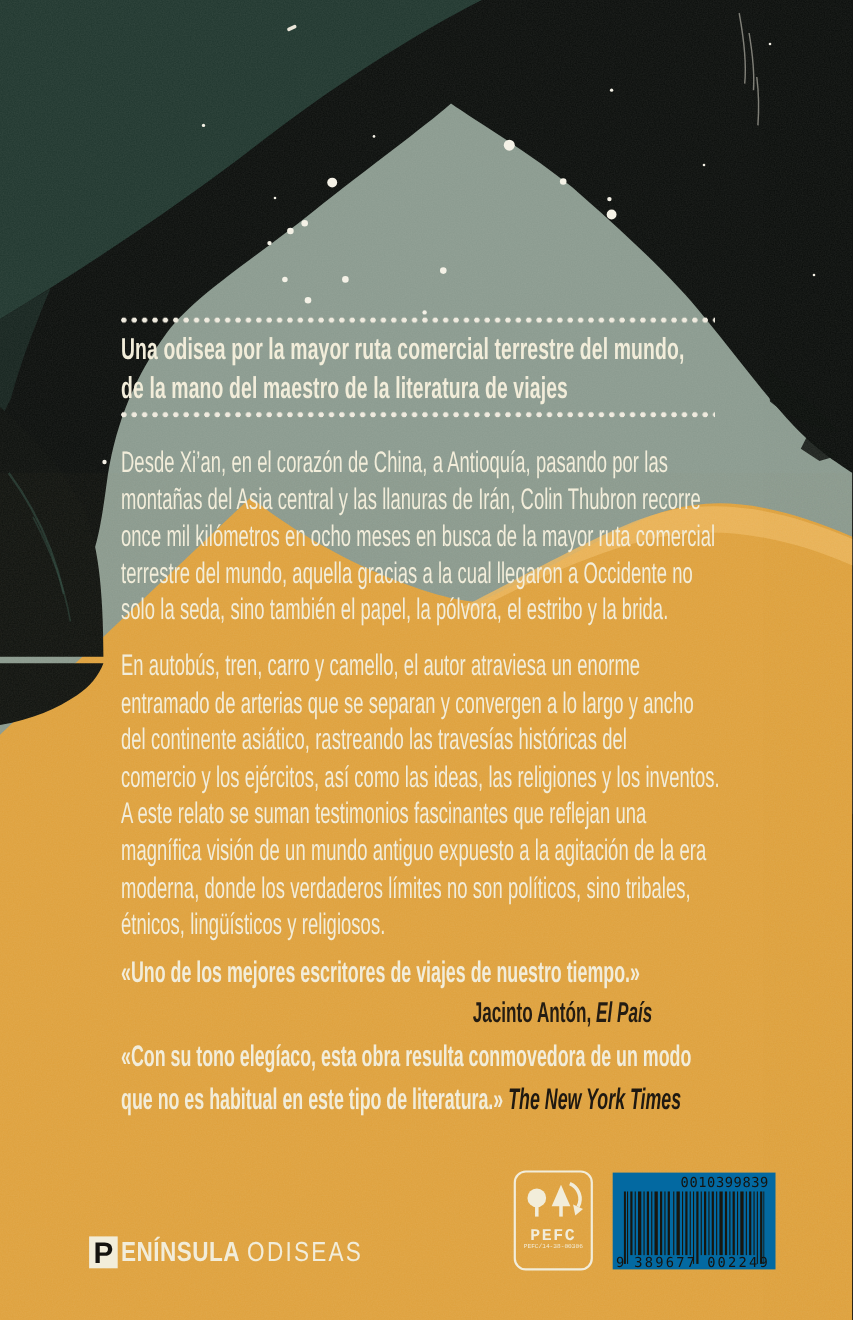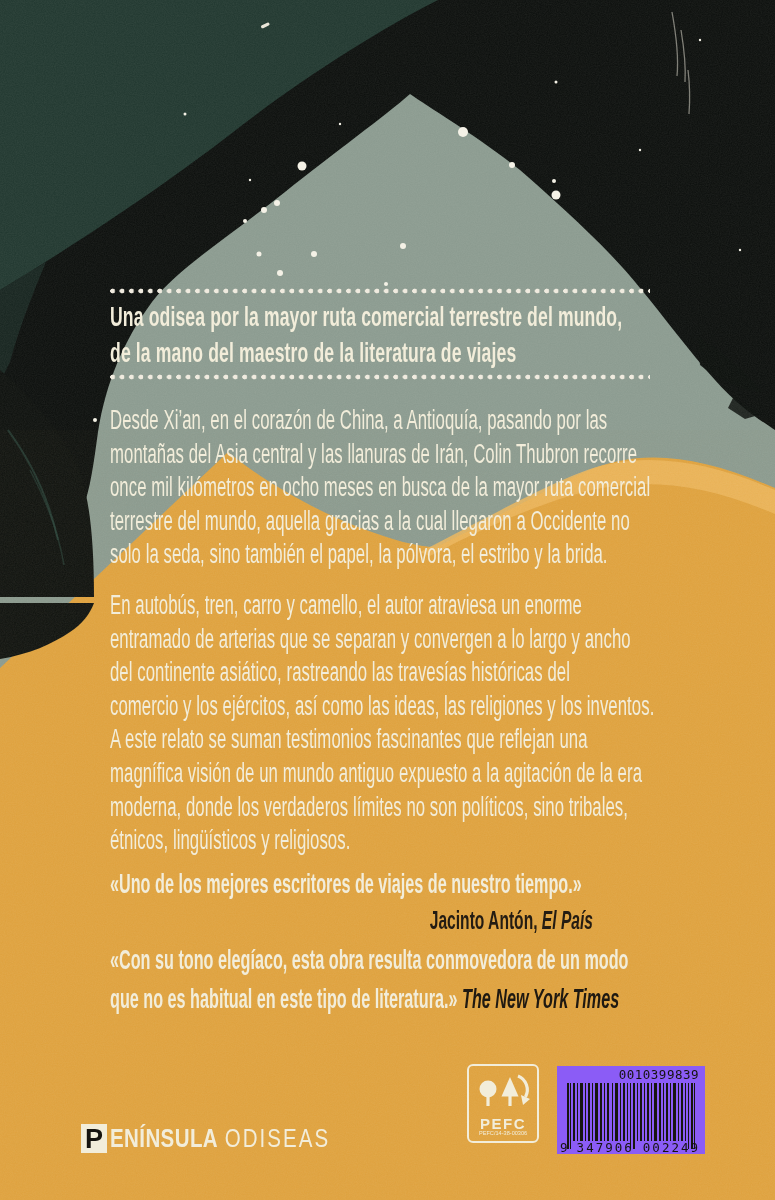--- a/index.html
+++ b/index.html
@@ -28,27 +28,27 @@
   
   .pubbox{position:absolute;left:81px;top:1124px;width:26px;height:29px;background:#f2edda;
           color:#15130f;font-weight:700;font-size:27px;display:flex;align-items:flex-end;justify-content:center;
           line-height:27px;overflow:hidden;}
   .pubtext{position:absolute;left:110px;top:1124px;height:29px;display:flex;align-items:center;
            transform:scaleX(.82);transform-origin:0 0;color:#f2edda;font-size:25px;white-space:nowrap;}
   .pubname{font-weight:700;letter-spacing:.5px;}
   .pubcol{font-weight:400;letter-spacing:2.5px;margin-left:8px;}
 
   
-  .pefc{position:absolute;left:467px;top:1064px;width:72px;height:79px;border:2.5px solid #f2edda;
-        border-radius:6px;box-sizing:border-box;display:flex;flex-direction:column;align-items:center;}
+  .pefc{position:absolute;left:467px;top:1064px;width:72px;height:91px;border:2.5px solid #f2edda;
+        border-radius:11px;box-sizing:border-box;display:flex;flex-direction:column;align-items:center;font-family:Liberation Mono, monospace;}
   .pefc-label{font-weight:700;font-size:15px;letter-spacing:1.5px;color:#f2edda;line-height:15px;margin-top:1px;}
   .pefc-code{font-size:10px;color:#f2edda;transform:scale(.56);transform-origin:50% 0;white-space:nowrap;line-height:10px;}
 
   
-  .barcode{position:absolute;left:557px;top:1066px;width:148px;height:88px;background:#8b5cf6;}
+  .barcode{position:absolute;left:557px;top:1066px;width:148px;height:88px;background:#0369a1;}
   .bc-num{position:absolute;right:6px;top:1px;font-size:12.5px;color:#15130f;
           font-family:"DejaVu Sans Mono",monospace;letter-spacing:.5px;}
   .bc-bars{position:absolute;left:10px;top:17px;}
   .bc-digits{position:absolute;left:3px;right:5px;bottom:0;display:flex;justify-content:space-between;
              font-size:12.5px;font-family:"DejaVu Sans Mono",monospace;color:#15130f;line-height:13px;}
   .bc-g{letter-spacing:2px;}
 </style>
 </head>
 <body>
 
@@ -232,18 +232,18 @@
           <rect x="111" y="0" width="1" height="58"></rect>
         <rect x="114" y="0" width="2" height="58"></rect>
           <rect x="118" y="0" width="1" height="58"></rect>
         <rect x="121" width="1" height="66"></rect>
           <rect x="124" width="2" height="66"></rect>
           <rect x="127" width="1" height="66"></rect>
       </g>
     </svg>
     <div class="bc-digits">
       <span>9</span>
-      <span class="bc-g">347906</span>
+      <span class="bc-g">389677</span>
       <span class="bc-g">002249</span>
     </div>
   </div>
 
 </div>
 
 </body></html>

